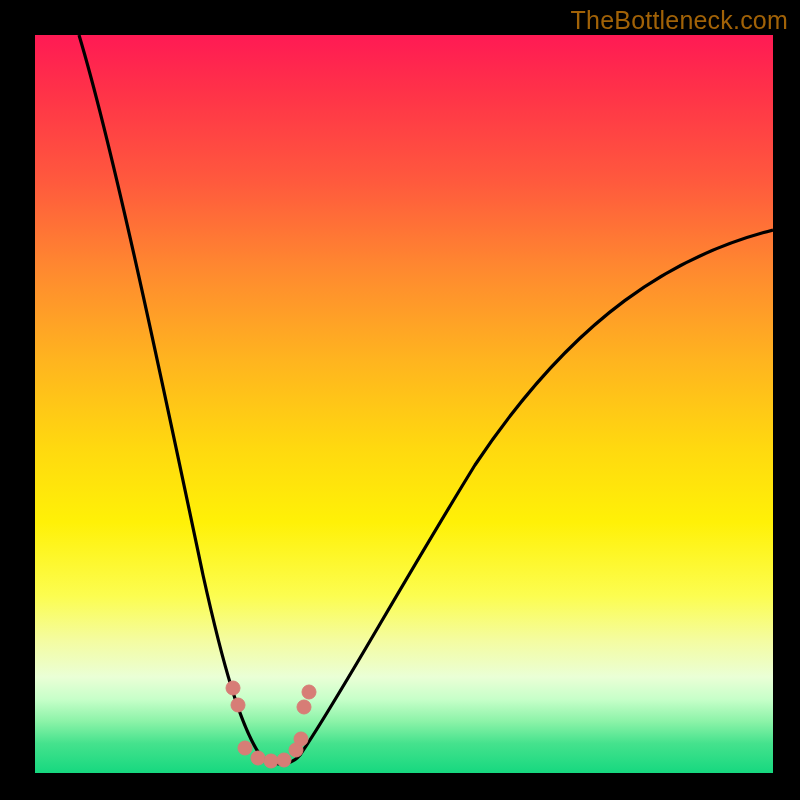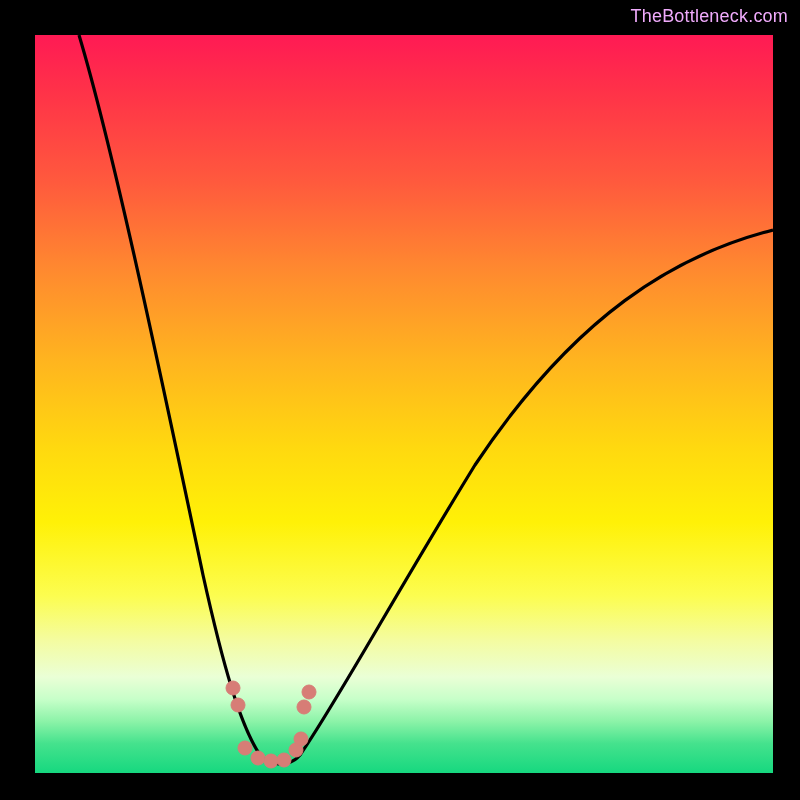--- a/index.html
+++ b/index.html
@@ -44,22 +44,22 @@
       #c7ffc9 90%,
       #8cf3a8 93%,
       #45e28d 96%,
       #16d87f 100%
     );
   }
   .watermark {
     position: absolute;
     top: 6px;
     right: 12px;
-    color: #f0abfc;
-    font-size: 18px;
+    color: #a16207;
+    font-size: 25px;
     font-weight: 500;
     letter-spacing: 0.2px;
     user-select: none;
   }
   svg.curve {
     position: absolute;
     inset: 0;
   }
 </style>
 </head>

